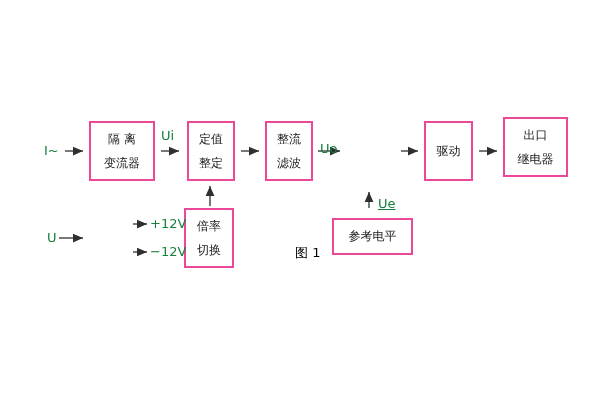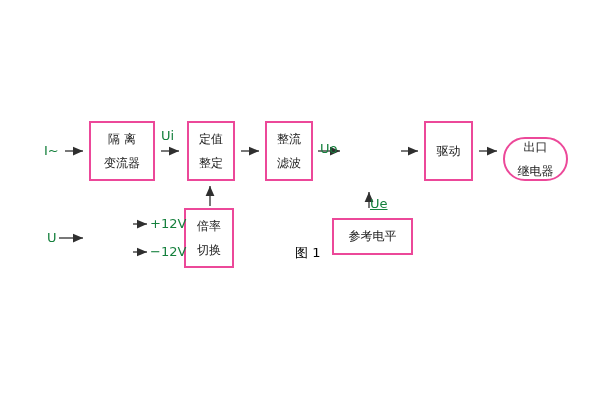--- a/index.html
+++ b/index.html
@@ -42,30 +42,30 @@
     text-align:center;
   }
   svg.wires{position:absolute;left:0;top:0;pointer-events:none;}
 
   
   #b-isolation{left:89px;top:121px;width:66px;height:60px;}
   #b-setpoint{left:187px;top:121px;width:48px;height:60px;}
   #b-rectifier{left:265px;top:121px;width:48px;height:60px;}
   #b-level{left:345px;top:121px;width:46px;height:60px;}
   #b-driver{left:424px;top:121px;width:49px;height:60px;}
-  #b-relay{left:503px;top:137px;width:65px;height:44px;border-radius:24px;}
+  #b-relay{left:503px;top:117px;width:65px;height:60px;}
   #b-power{left:89px;top:208px;width:43px;height:60px;}
   #b-ratio{left:184px;top:208px;width:50px;height:60px;}
   #b-reference{left:332px;top:218px;width:81px;height:37px;row-gap:0;}
 
   
   #l-iin{left:44px;top:144px;}
   #l-ui{left:161px;top:129px;}
   #l-uo{left:320px;top:130px;margin-top:12px;}
-  #l-ue{left:370px;top:197px;text-decoration:underline;}
+  #l-ue{left:378px;top:197px;text-decoration:underline;}
   #l-u{left:47px;top:231px;}
   #l-p12{left:150px;top:217px;}
   #l-m12{left:150px;top:245px;}
   #l-caption{left:295px;top:246px;}
 </style>
 </head>
 <body>
 
 <div class="screen">
 

